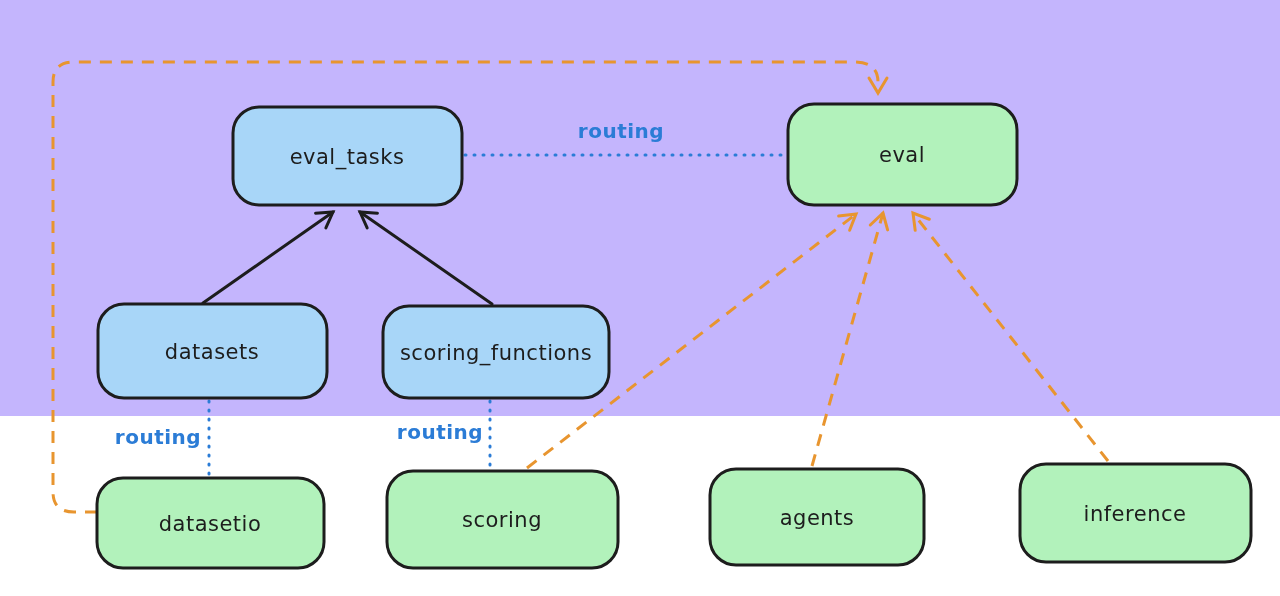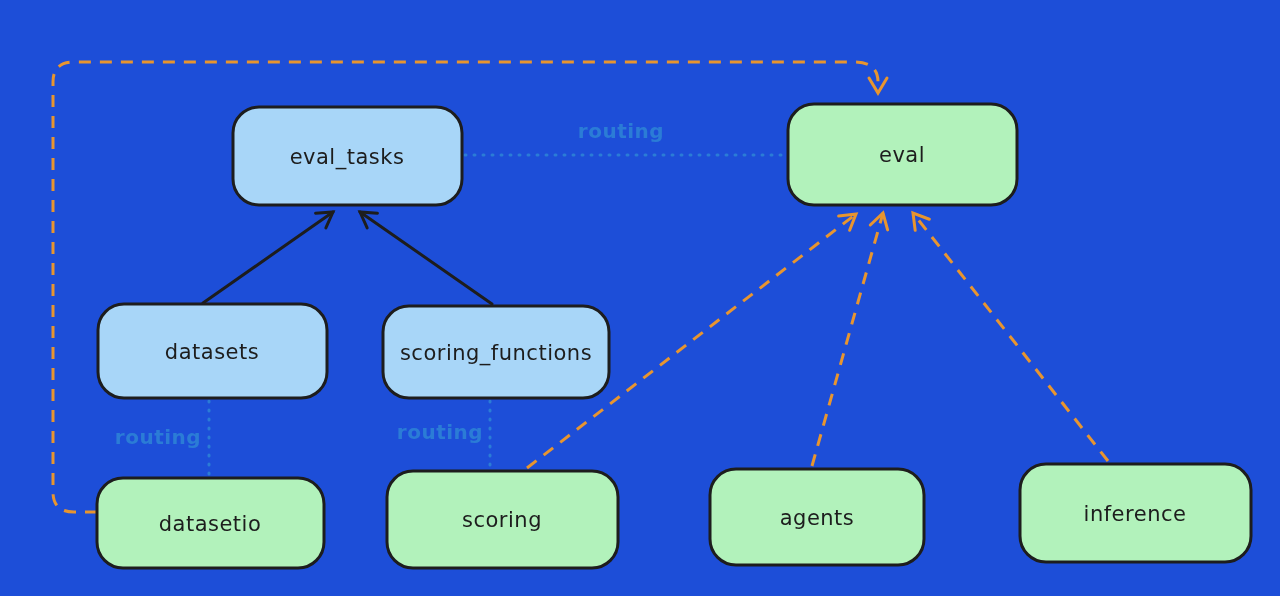--- a/index.html
+++ b/index.html
@@ -7,22 +7,22 @@
     padding: 0;
     background: #ffffff;
     width: 1280px;
     height: 596px;
     overflow: hidden;
     font-family: "DejaVu Sans", sans-serif;
   }
   .diagram-stage {
     position: relative;
     width: 1280px;
-    height: 596px;
-    background: #1d4ed8;
+    height: 416px;
+    background: #c4b5fd;
   }
   svg { display: block; }
   .node-rect {
     stroke-width: 3;
     stroke-linejoin: round;
   }
   .node-label {
     font-family: "DejaVu Sans", sans-serif;
     font-size: 21px;
     letter-spacing: 0.5px;

